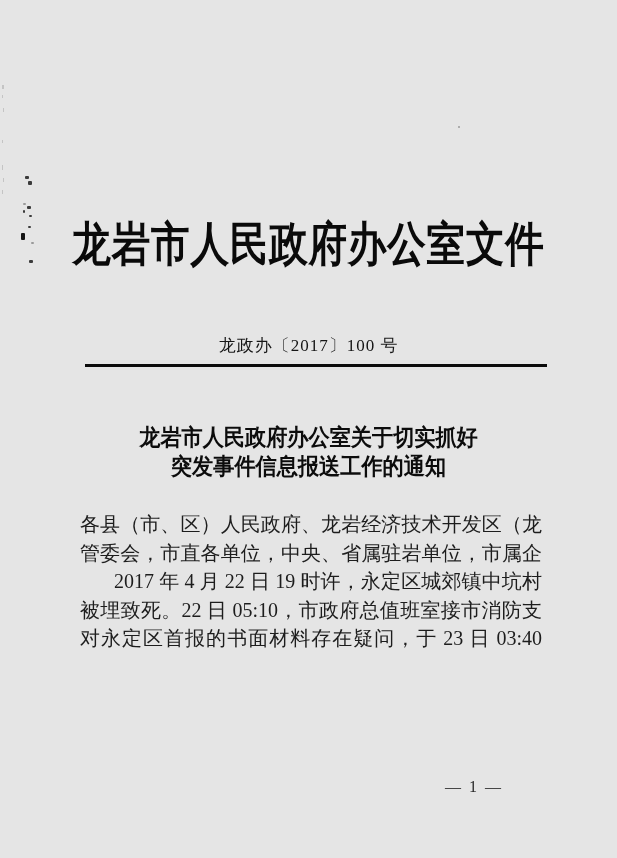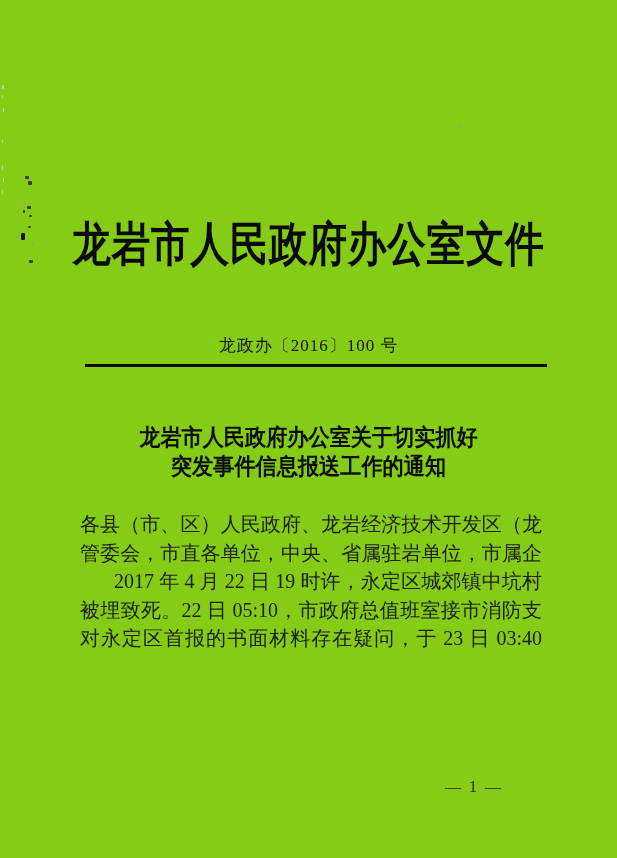--- a/index.html
+++ b/index.html
@@ -4,21 +4,21 @@
 <style>
   html, body {
     margin: 0;
     padding: 0;
     background: #ffffff;
   }
   .page {
     position: relative;
     width: 617px;
     height: 858px;
-    background: #84cc16;
+    background: #e5e5e5;
     overflow: hidden;
     font-family: "Liberation Serif", "DejaVu Serif", serif;
     color: #1c1c1c;
   }
 
   
   .header-title {
     position: absolute;
     top: 213px;
     left: 0;
@@ -109,21 +109,21 @@
     background: #c4c4c4;
   }
 </style>
 </head>
 <body>
 
 <div class="page">
 
   <div class="header-title">龙岩市人民政府办公室文件</div>
 
-  <div class="doc-number">龙政办〔2016〕100 号</div>
+  <div class="doc-number">龙政办〔2017〕100 号</div>
 
   <div class="header-rule"></div>
 
   <div class="notice-title">
     <div>龙岩市人民政府办公室关于切实抓好</div>
     <div>突发事件信息报送工作的通知</div>
   </div>
 
   <div class="doc-body">
     <div class="body-line">各县（市、区）人民政府、龙岩经济技术开发区（龙岩高新区）</div>

